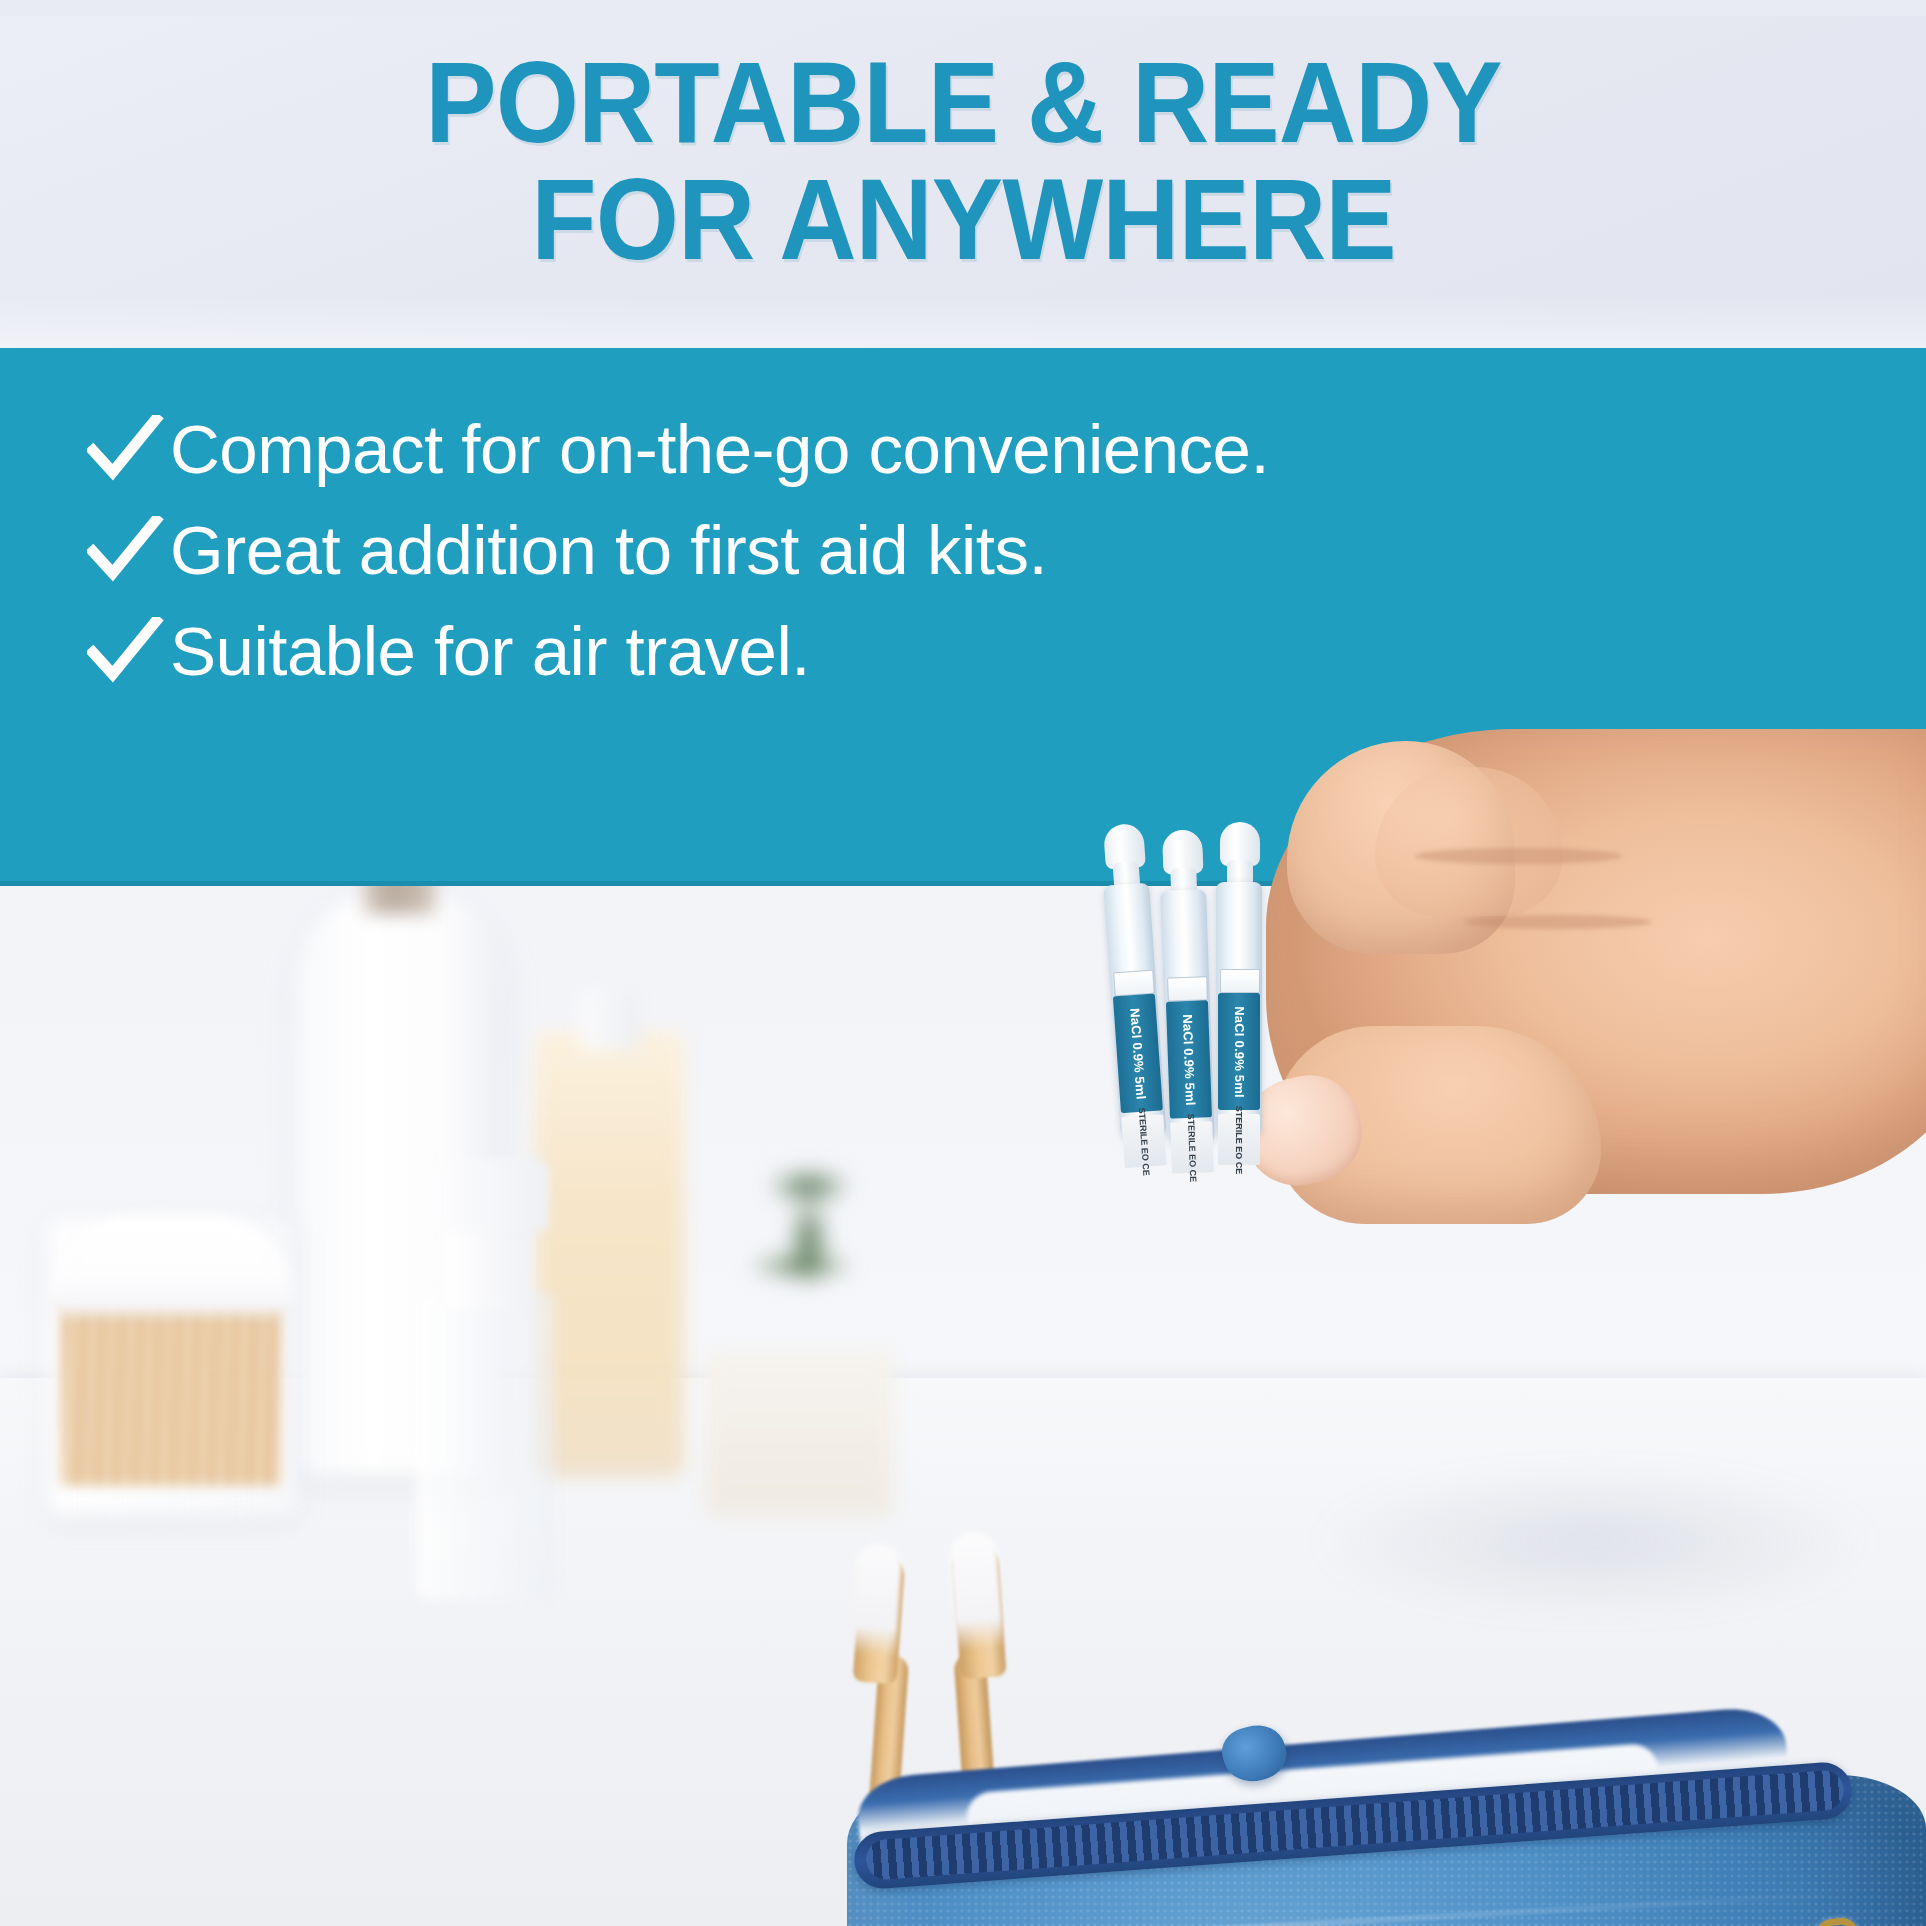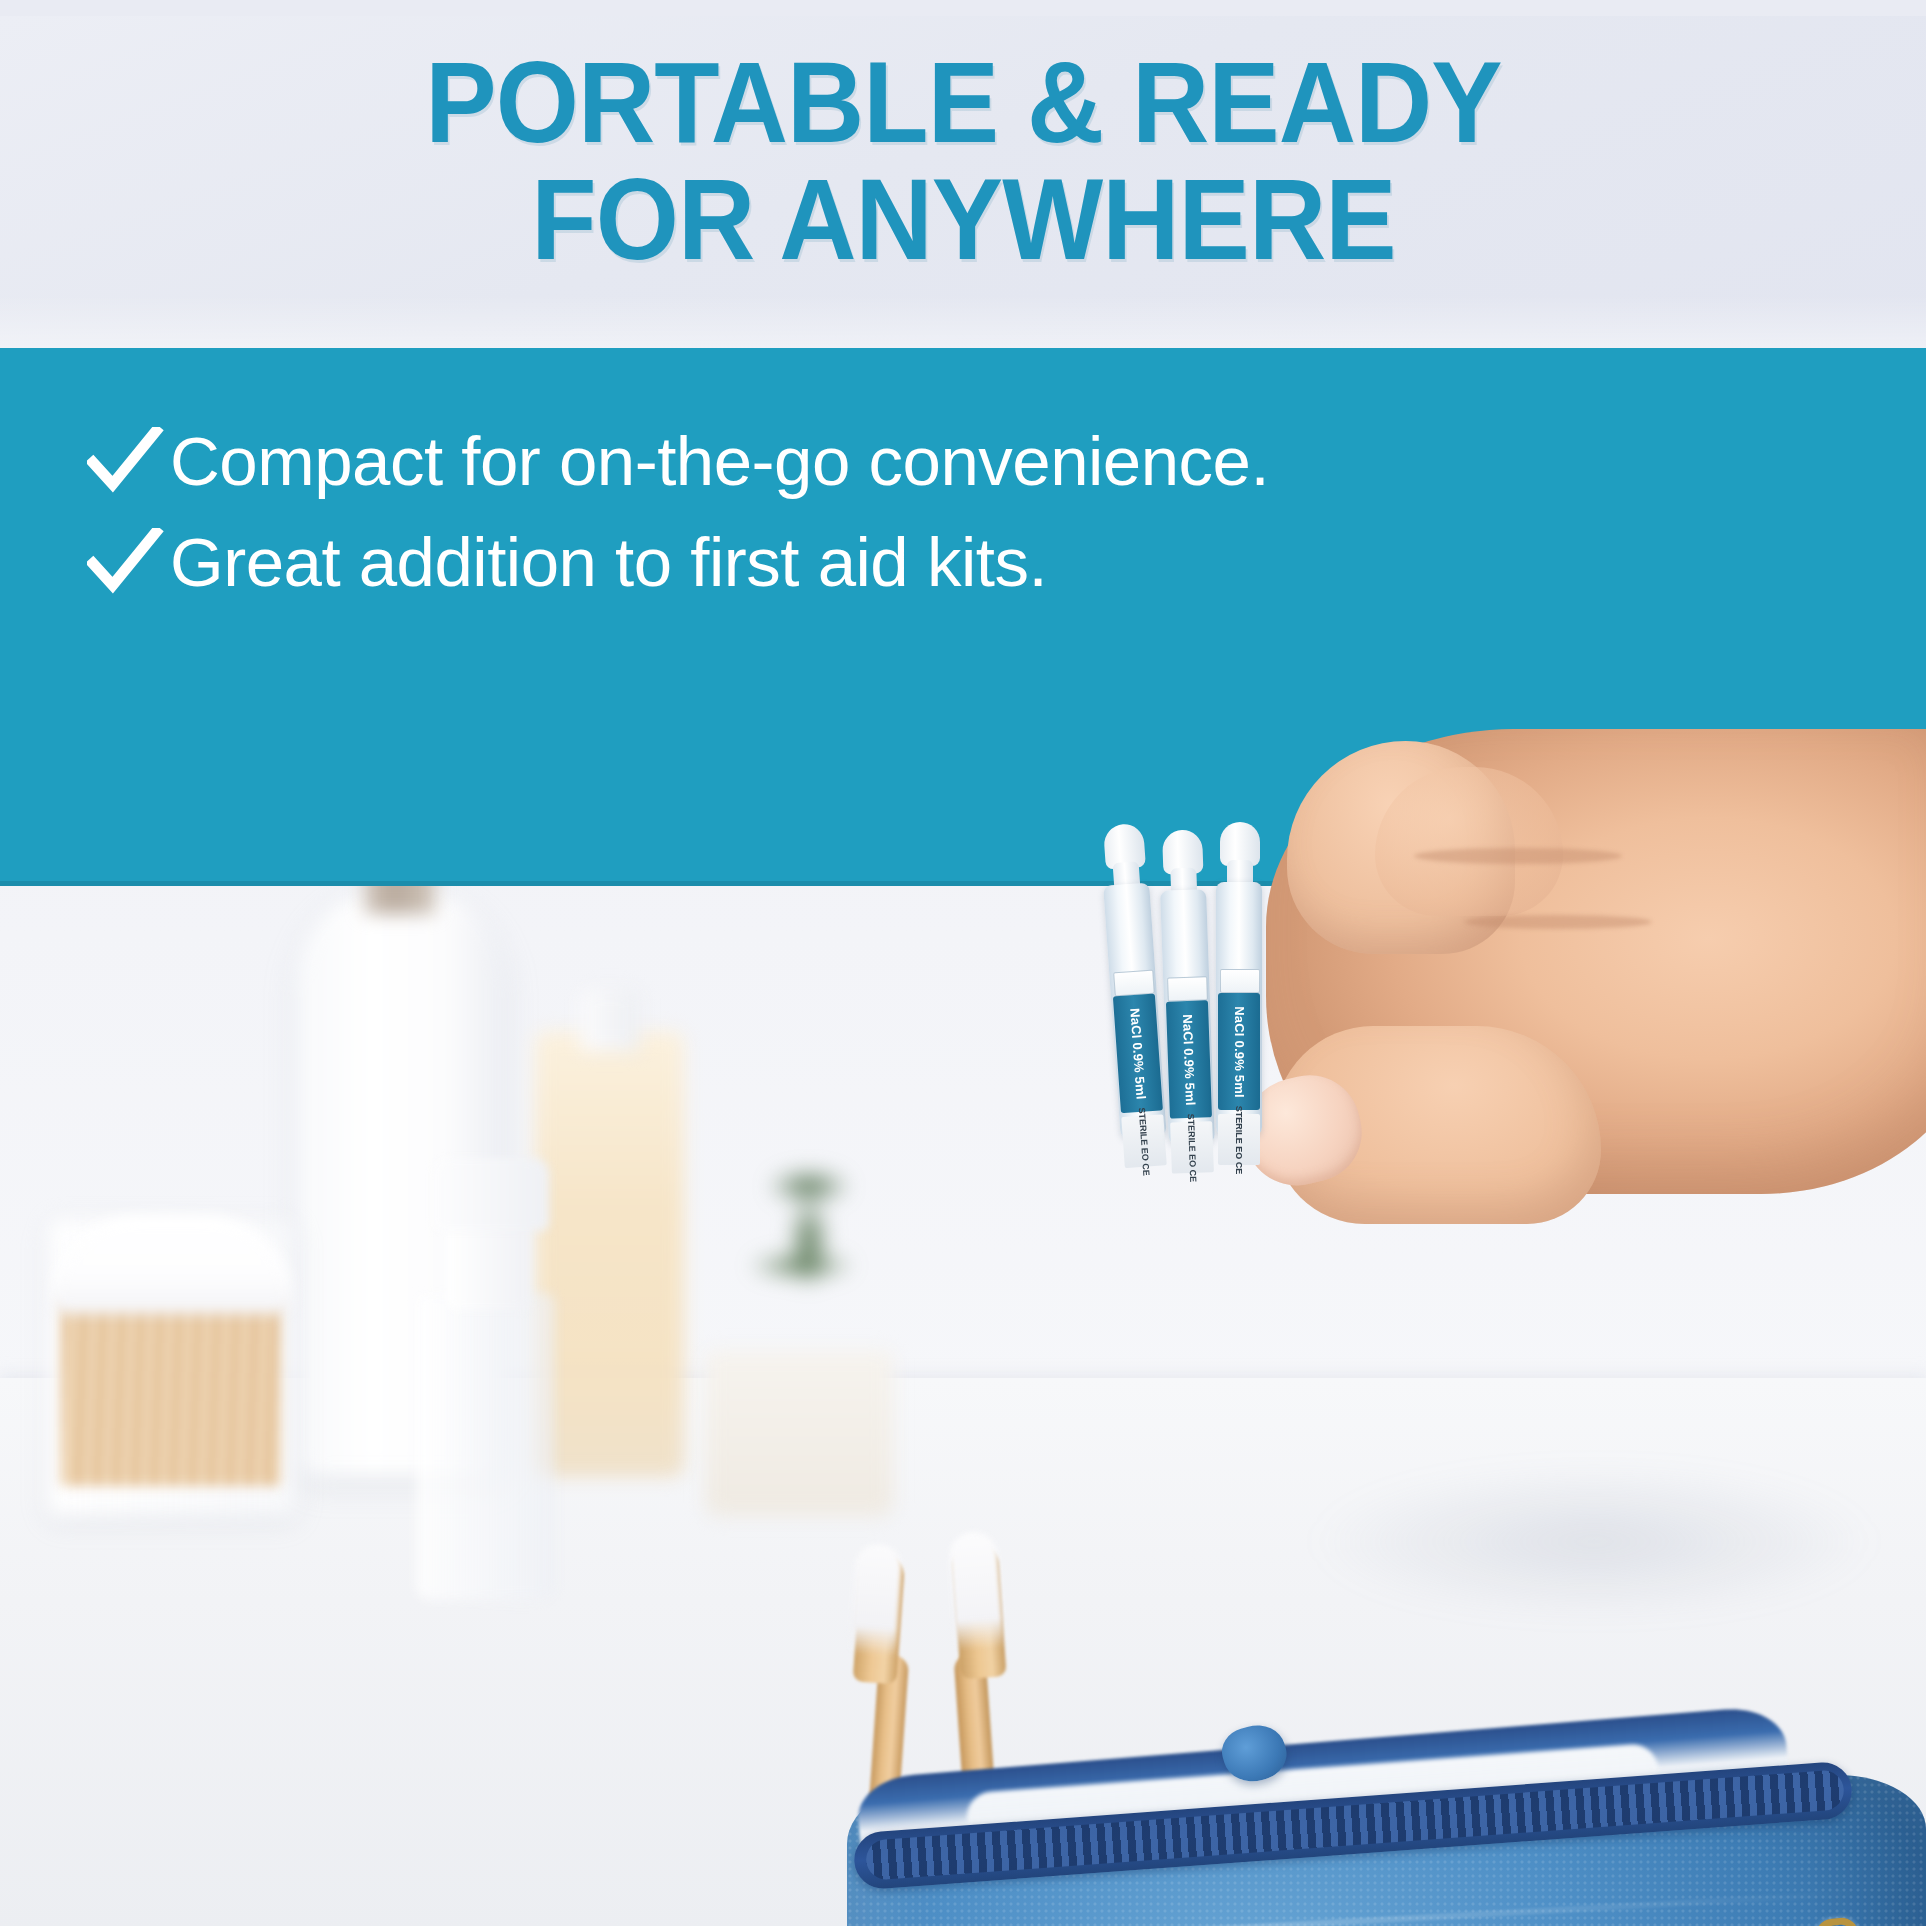--- a/index.html
+++ b/index.html
@@ -59,21 +59,21 @@
     z-index: 6;
   }
   .feature-banner::after{
     content:"";
     position:absolute; left:0; right:0; bottom:0; height:5px;
     background: rgba(0,0,0,0.10);
   }
   .feature-list {
     position: absolute;
     left: 87px;
-    top: 79px;
+    top: 67px;
     width: 1366px;
   }
   .feature-row {
     display: flex;
     align-items: flex-start;
     margin-bottom: 32px;
     color: #ffffff;
   }
   .feature-check {
     flex: 0 0 auto;
@@ -593,18 +593,26 @@
 
       <div class="feature-row">
         <span class="feature-check">
           <svg width="77" height="69" viewBox="0 0 78 70" aria-hidden="true">
             <path d="M6 36 L26 58 L70 4" fill="none" stroke="#ffffff" stroke-width="11" stroke-linecap="square" stroke-linejoin="miter"></path>
           </svg>
         </span>
         <span class="feature-text">Great addition to first aid kits.</span>
       </div>
 
+      <div class="feature-row">
+        <span class="feature-check">
+          <svg width="77" height="69" viewBox="0 0 78 70" aria-hidden="true">
+            <path d="M6 36 L26 58 L70 4" fill="none" stroke="#ffffff" stroke-width="11" stroke-linecap="square" stroke-linejoin="miter"></path>
+          </svg>
+        </span>
+        <span class="feature-text">Suitable for air travel.</span>
+      </div>
 
     </div>
   </div>
 
 </div>
 
 
 </body></html>

